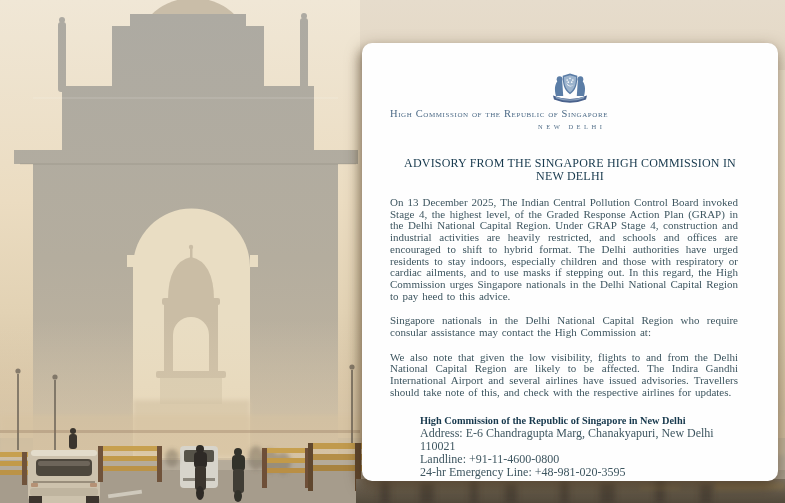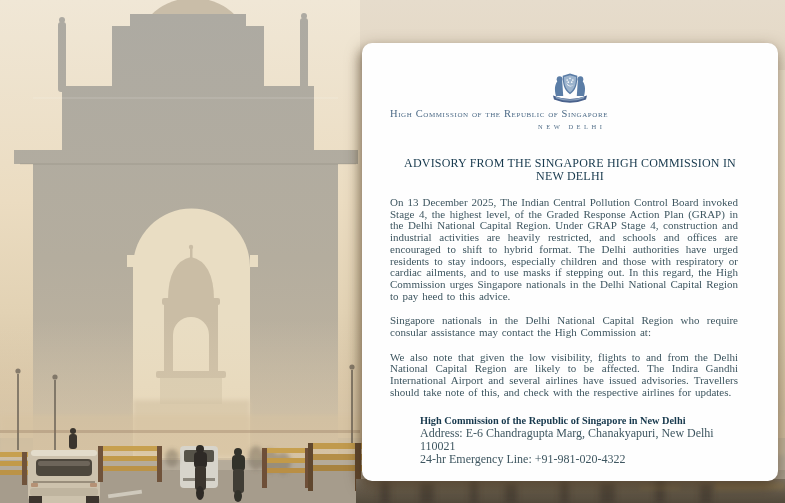--- a/index.html
+++ b/index.html
@@ -247,16 +247,17 @@
 
     <div class="doc-title">ADVISORY FROM THE SINGAPORE HIGH COMMISSION IN NEW DELHI</div>
 
     <p class="para first">On 13 December 2025, The Indian Central Pollution Control Board invoked Stage 4, the highest level, of the Graded Response Action Plan (GRAP) in the Delhi National Capital Region. Under GRAP Stage 4, construction and industrial activities are heavily restricted, and schools and offices are encouraged to shift to hybrid format. The Delhi authorities have urged residents to stay indoors, especially children and those with respiratory or cardiac ailments, and to use masks if stepping out. In this regard, the High Commission urges Singapore nationals in the Delhi National Capital Region to pay heed to this advice.</p>
     <p class="para">Singapore nationals in the Delhi National Capital Region who require consular assistance may contact the High Commission at:</p>
     <p class="para">We also note that given the low visibility, flights to and from the Delhi National Capital Region are likely to be affected. The Indira Gandhi International Airport and several airlines have issued advisories. Travellers should take note of this, and check with the respective airlines for updates.</p>
 
     <div class="contact">
       <div class="contact-name">High Commission of the Republic of Singapore in New Delhi</div>
       <div class="contact-line">Address: E-6 Chandragupta Marg, Chanakyapuri, New Delhi 110021</div>
-      <div class="contact-line">24-hr Emergency Line: +91-981-020-4322</div>
+      <div class="contact-line">Landline: +91-11-4600-0800</div>
+      <div class="contact-line">24-hr Emergency Line: +48-981-020-3595</div>
     </div>
   </div>
 </div>
 
 </body></html>

